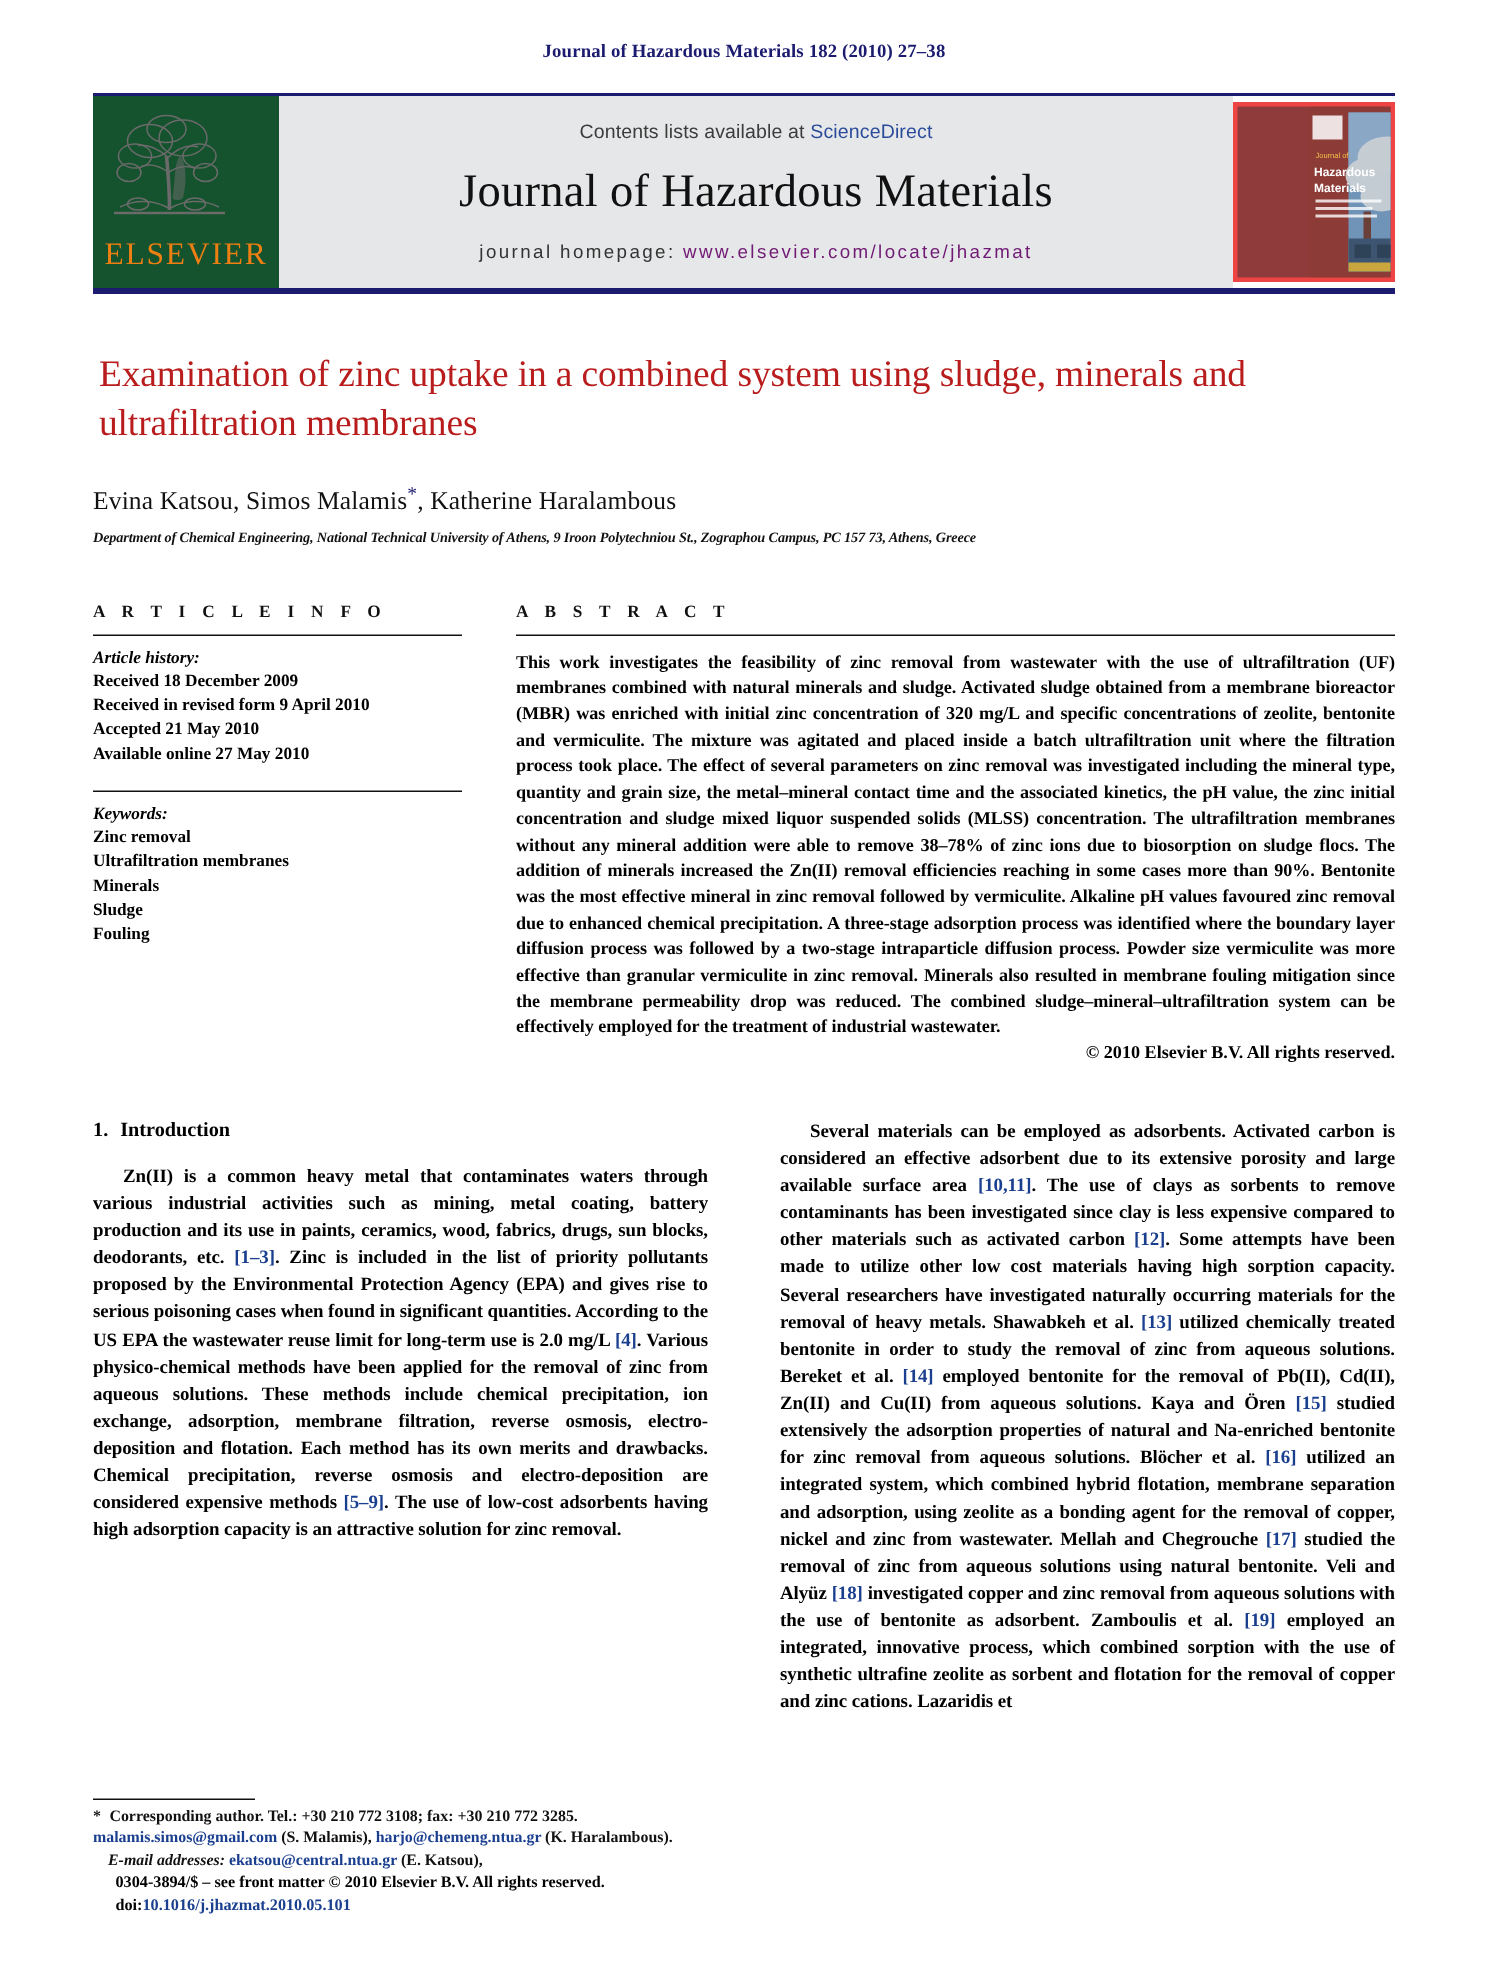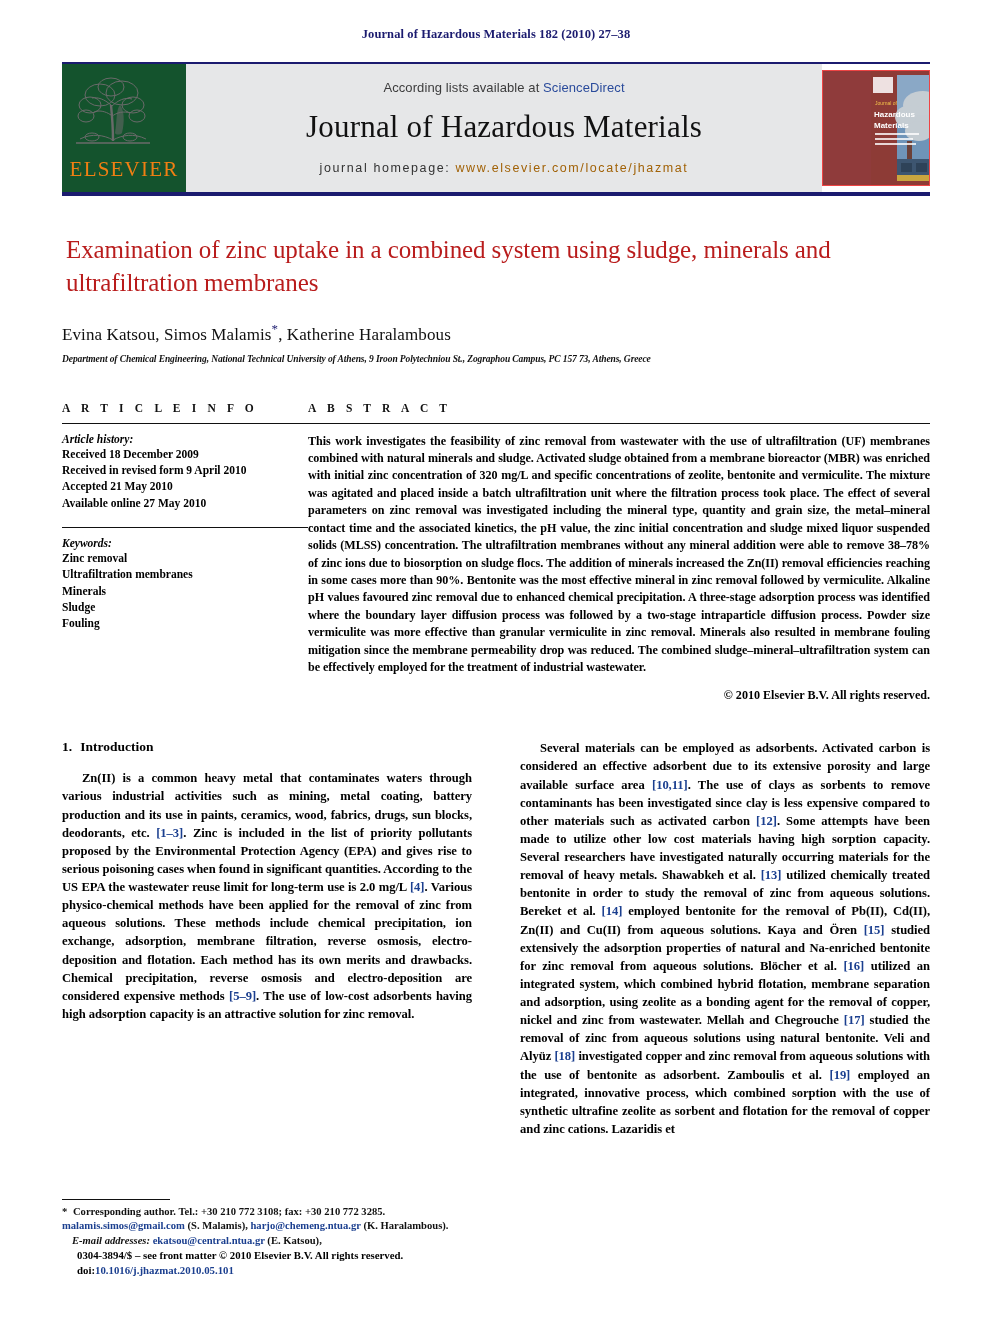--- a/index.html
+++ b/index.html
@@ -75,21 +75,21 @@
     margin: 14px 0 16px 0;
     letter-spacing: 0.2px;
   }
   .homepage-line {
     font-family: "Liberation Sans", sans-serif;
     font-size: 12.5px;
     letter-spacing: 1.6px;
     color: #333333;
   }
   .homepage-line .url {
-    color: #a16207;
+    color: #701a75;
   }
   .masthead-cover {
     width: 108px;
     flex: 0 0 108px;
     display: flex;
     align-items: center;
     justify-content: center;
     background: #ffffff;
   }
   .rule-thick {
@@ -127,20 +127,21 @@
     font-weight: bold;
     margin-top: 9px;
     color: #111111;
     letter-spacing: -0.1px;
   }
 
   
   .info-abstract {
     margin-top: 38px;
     display: flex;
+    gap: 36px;
   }
   .col-info {
     width: 246px;
     flex: 0 0 246px;
   }
   .col-abstract {
     flex: 1 1 auto;
   }
   .sec-head {
     font-family: "Liberation Serif", serif;
@@ -168,21 +169,21 @@
     font-size: 12.1px;
     line-height: 1.44;
     text-align: justify;
     font-weight: bold;
     letter-spacing: -0.05px;
   }
   .copyright {
     text-align: right;
     font-size: 12.1px;
     font-weight: bold;
-    margin-top: 12px;
+    margin-top: 0;
   }
 
   
   .body-cols {
     margin-top: 36px;
     display: flex;
     gap: 48px;
   }
   .body-col {
     flex: 1 1 0;
@@ -255,21 +256,21 @@
     font-family: "Liberation Serif", serif;
     font-size: 21px;
     letter-spacing: 1.2px;
     color: #f07f13;
     text-align: center;
     margin-top: 2px;
   }
   .cover-thumb {
     width: 88px;
     height: 114px;
-    border: 1px solid #ef4444;
+    border: 3px solid #ef4444;
     position: relative;
     overflow: hidden;
     background: #8f3b3b;
     padding-left: 48px;
   }
 </style>
 </head>
 <body>
 
 <div class="page">
@@ -302,21 +303,21 @@
             <path d="M50 30 C54 34 55 46 52 58 C50 60 46 60 45 58 C47 46 46 34 50 30 Z" opacity="0.55"></path>
           </g>
           <line x1="6" y1="68" x2="80" y2="68" stroke="#6a6a6a" stroke-width="1.6"></line>
         </svg>
         <div class="elsevier-wordmark">ELSEVIER</div>
       </div>
     </div>
 
     <div class="masthead-center">
       <div class="contents-line">
-        <span>According lists available at </span><span class="sd">ScienceDirect</span>
+        <span>Contents lists available at </span><span class="sd">ScienceDirect</span>
       </div>
       <div class="journal-title">Journal of Hazardous Materials</div>
       <div class="homepage-line">
         <span>journal homepage:</span>
         <span class="url">www.elsevier.com/locate/jhazmat</span>
       </div>
     </div>
 
     <div class="masthead-cover">
       <div class="cover-thumb">

